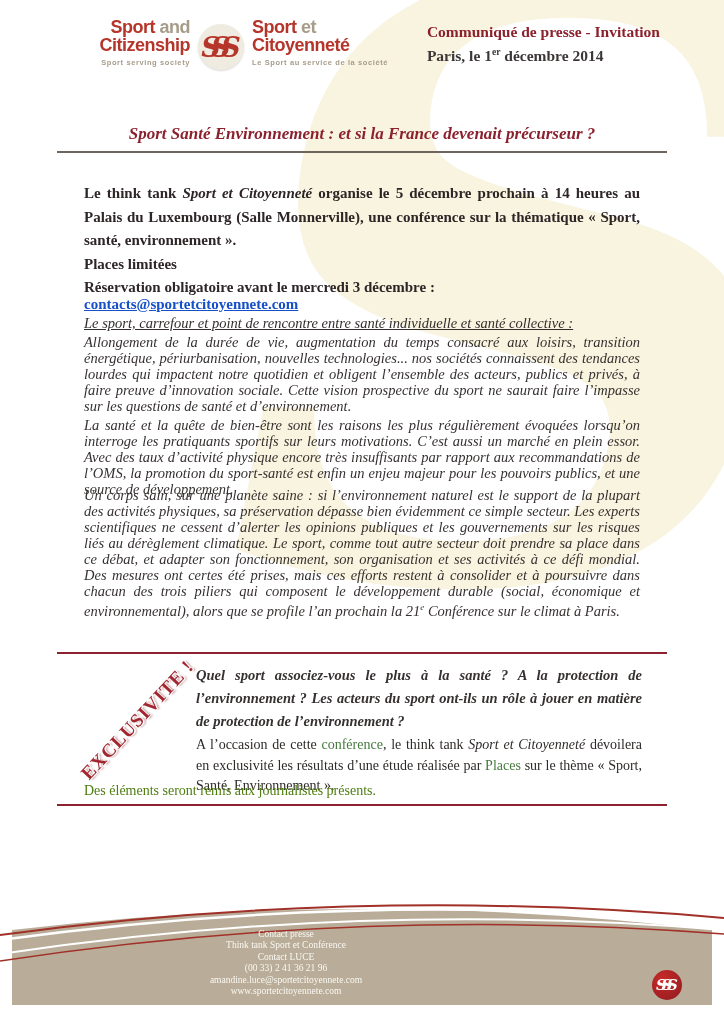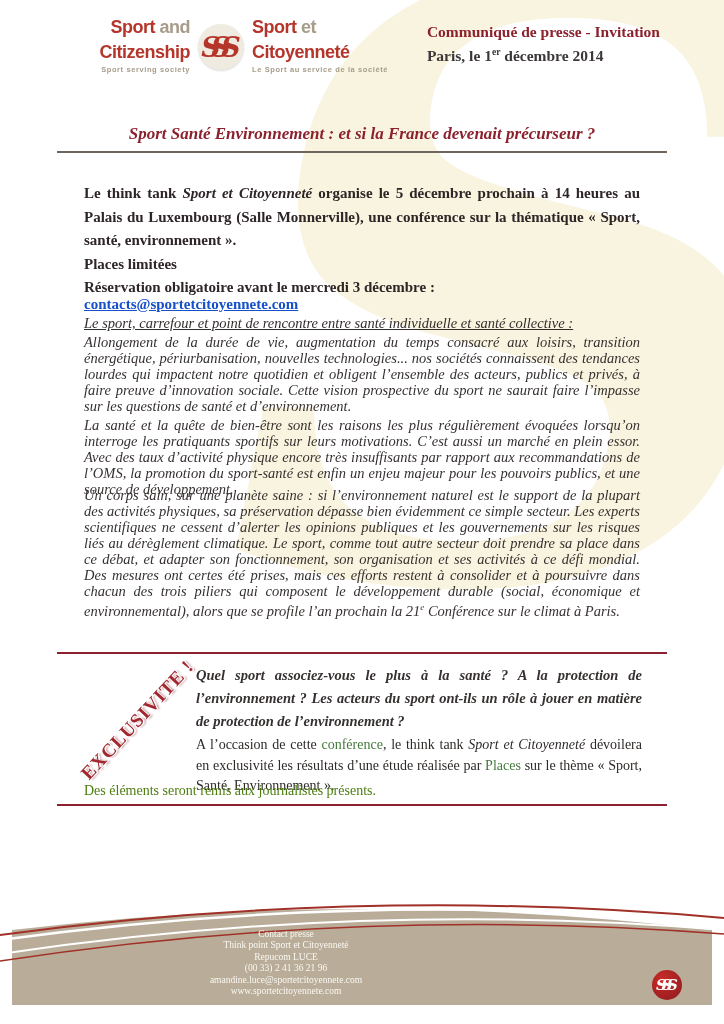--- a/index.html
+++ b/index.html
@@ -15,21 +15,21 @@
     font-family:"DejaVu Serif", serif; font-style:italic; font-weight:bold;
     font-size:820px; line-height:1; color:#f8f4df; user-select:none;
   }
   
   .hdr { position:absolute; z-index:2; }
   .logo-left { left:86px; top:18px; text-align:right; width:104px;
     font-family:"Liberation Sans", sans-serif; }
   .logo-right { left:252px; top:18px; text-align:left; width:160px;
     font-family:"Liberation Sans", sans-serif; }
   .logo-line { font-weight:bold; font-size:18px; line-height:18px; letter-spacing:-0.5px; }
-  .lg-red { color:#b5352b;margin-top:7px; }
+  .lg-red { color:#b5352b; }
   .lg-tan { color:#a79c8a; }
   .logo-tag { font-size:7.5px; letter-spacing:0.6px; color:#a79c8a; margin-top:4px; font-weight:bold; }
   .logo-mark {
     left:198px; top:24px; width:46px; height:46px; border-radius:50%;
     background:#f0ebe0; display:flex; align-items:center; justify-content:center;
     box-shadow:0 1px 2px rgba(0,0,0,.15);
   }
   .logo-mark span {
     font-family:"DejaVu Serif", serif; font-style:italic; font-weight:bold;
     font-size:27px; color:#b5352b; letter-spacing:-9px; padding-right:9px;
@@ -143,22 +143,22 @@
   <svg class="footer-svg" width="724" height="122" viewBox="0 0 724 122">
     <path d="M12 42 Q362 0 712 42 L712 117 L12 117 Z" fill="#b9ad99"></path>
     <path d="M0 52 Q362 2 724 34" fill="none" stroke="#ffffff" stroke-width="2.5"></path>
     <path d="M0 47 Q362 -2 724 30" fill="none" stroke="#a03028" stroke-width="2"></path>
     <path d="M0 66 Q362 12 724 42" fill="none" stroke="#ffffff" stroke-width="2"></path>
     <path d="M0 73 Q362 18 724 46" fill="none" stroke="#a03028" stroke-width="1.5"></path>
   </svg>
 
   <div class="footer-text">
     <div>Contact presse</div>
-    <div>Think point Sport et Citoyenneté</div>
-    <div>Repucom LUCE</div>
+    <div>Think tank Sport et Conférence</div>
+    <div>Contact LUCE</div>
     <div>(00 33) 2 41 36 21 96</div>
     <div>amandine.luce@sportetcitoyennete.com</div>
     <div>www.sportetcitoyennete.com</div>
   </div>
 
   <div class="footer-ball">
       <span>SSS</span>
     </div>
 
 </div>

